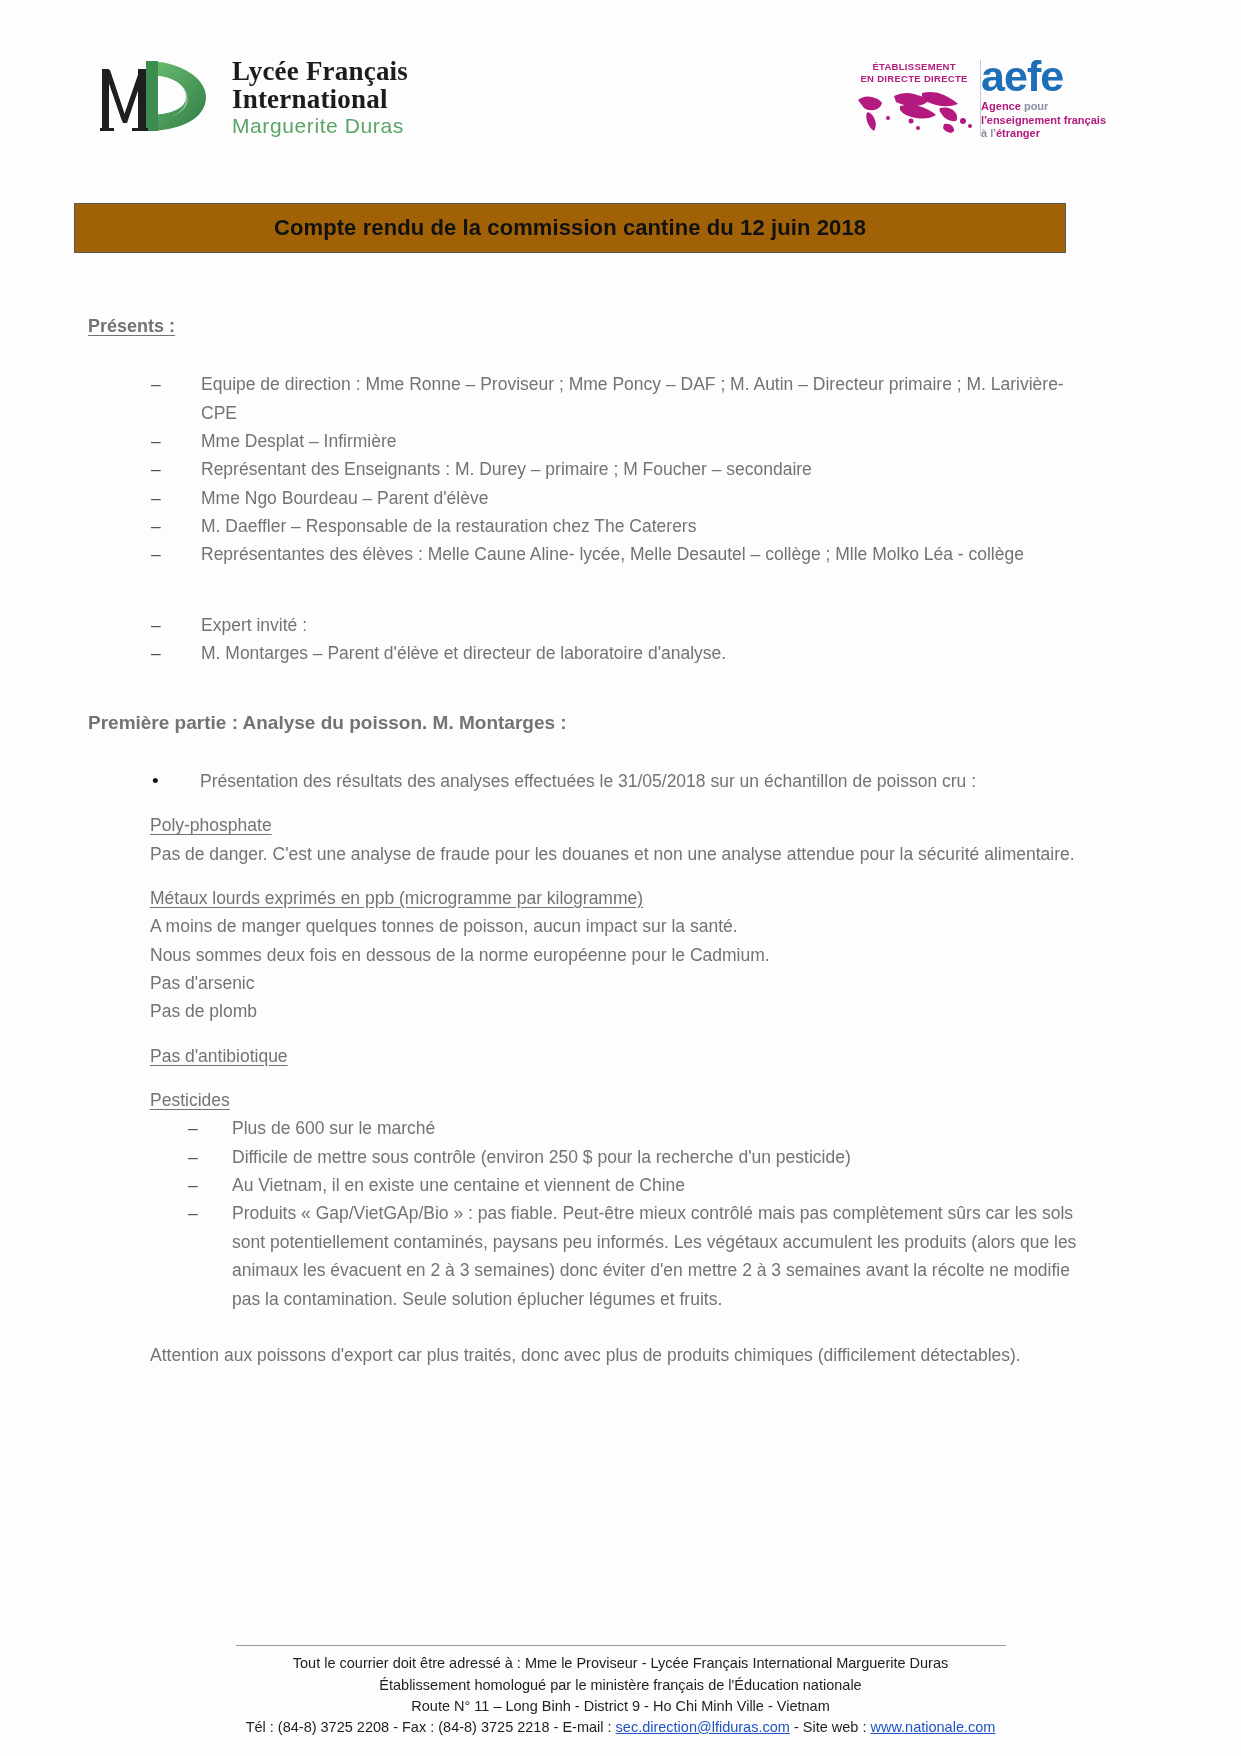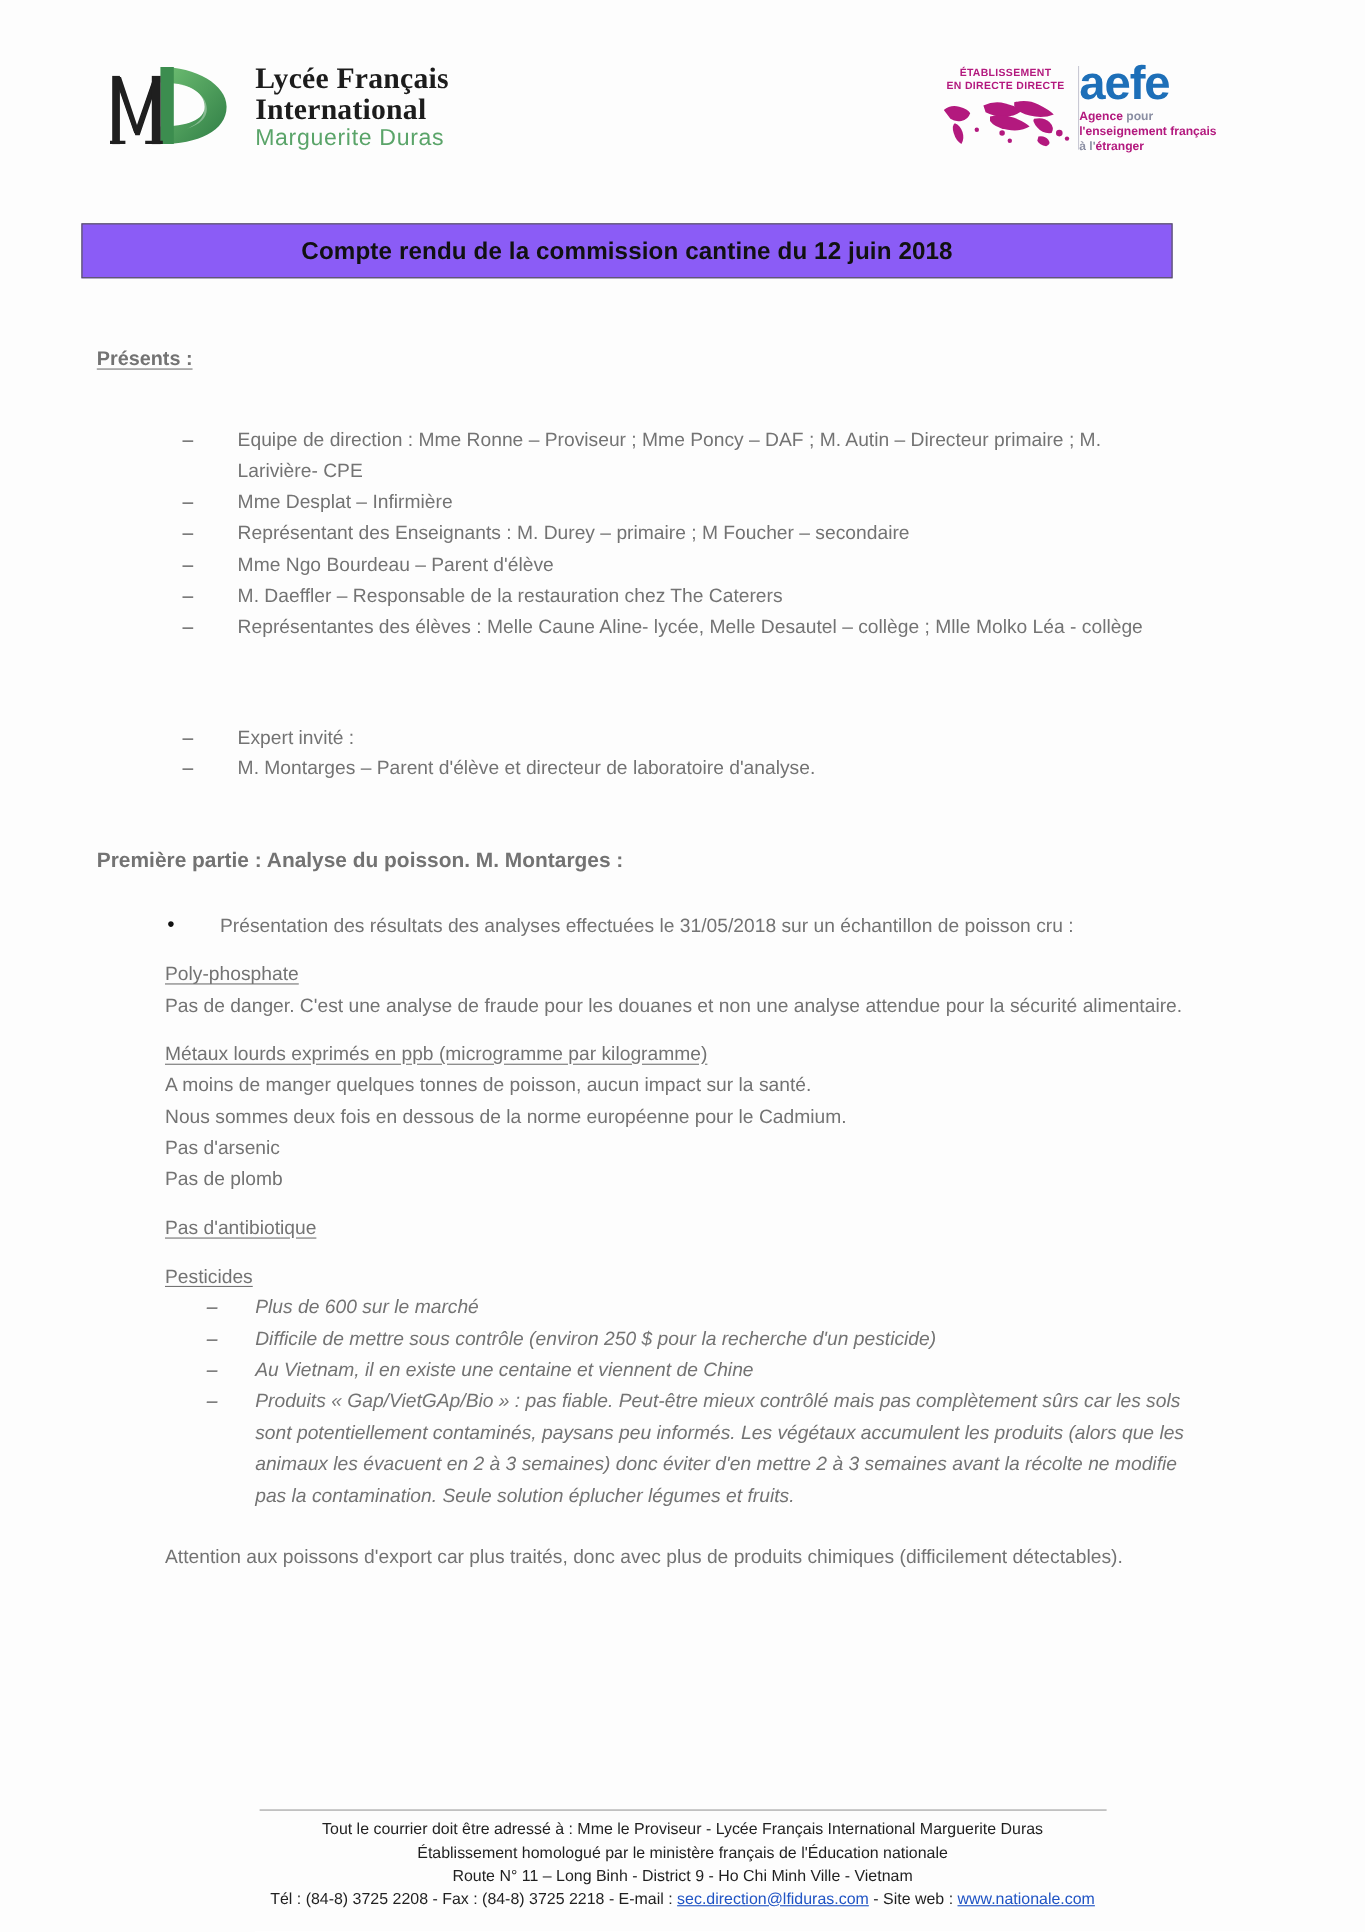--- a/index.html
+++ b/index.html
@@ -109,21 +109,21 @@
   .title-box {
     position: absolute;
     left: 74px;
     top: 203px;
     width: 990px;
     height: 48px;
     border: 1.4px solid #555;
     display: flex;
     align-items: center;
     justify-content: center;
-    background: #8b5cf6;
+    background: #a16207;
   }
   .title-text {
     font-size: 22px;
     font-weight: 700;
     color: #111;
     letter-spacing: 0.1px;
   }
 
   
   .content {
@@ -144,21 +144,21 @@
   .h-bold {
     font-weight: 700;
     font-size: 19px;
   }
   .spacer-sm { height: 16px; }
   .spacer-md { height: 28px; }
   .spacer-lg { height: 40px; }
 
   ul.dash-list {
     list-style: none;
-    margin: 16px;
+    margin: 1px;
     padding: 0 0 0 62px;
   }
   ul.dash-list > li {
     position: relative;
     padding-left: 50px;
     margin: 0;
   }
   ul.dash-list > li::before {
     content: "–";
     position: absolute;
@@ -184,21 +184,20 @@
     color: #111;
   }
   ul.dash-sub {
     list-style: none;
     margin: 0;
     padding: 0 0 0 100px;
   }
   ul.dash-sub > li {
     position: relative;
     padding-left: 44px;
-    font-style: italic;
   }
   ul.dash-sub > li::before {
     content: "–";
     position: absolute;
     left: 0;
     top: 0;
     color: #555;
   }
   .sub-head {
     text-decoration: underline;

